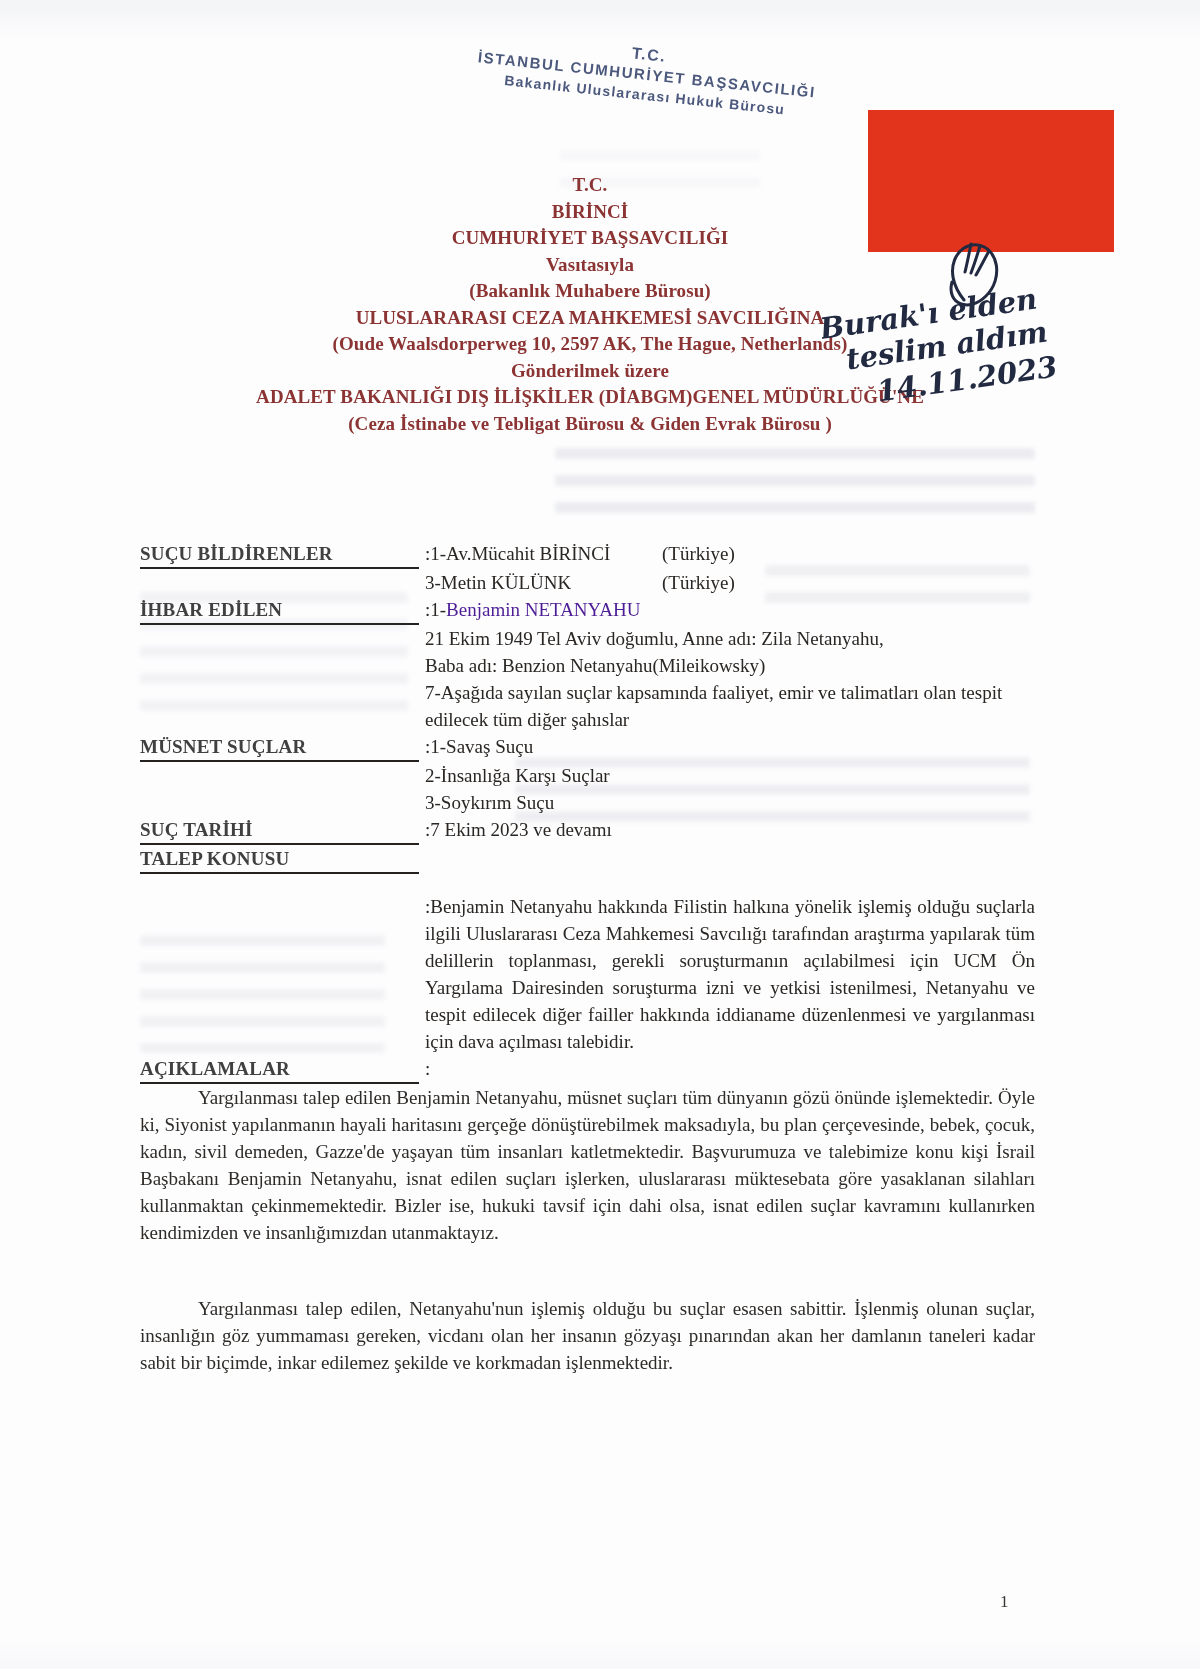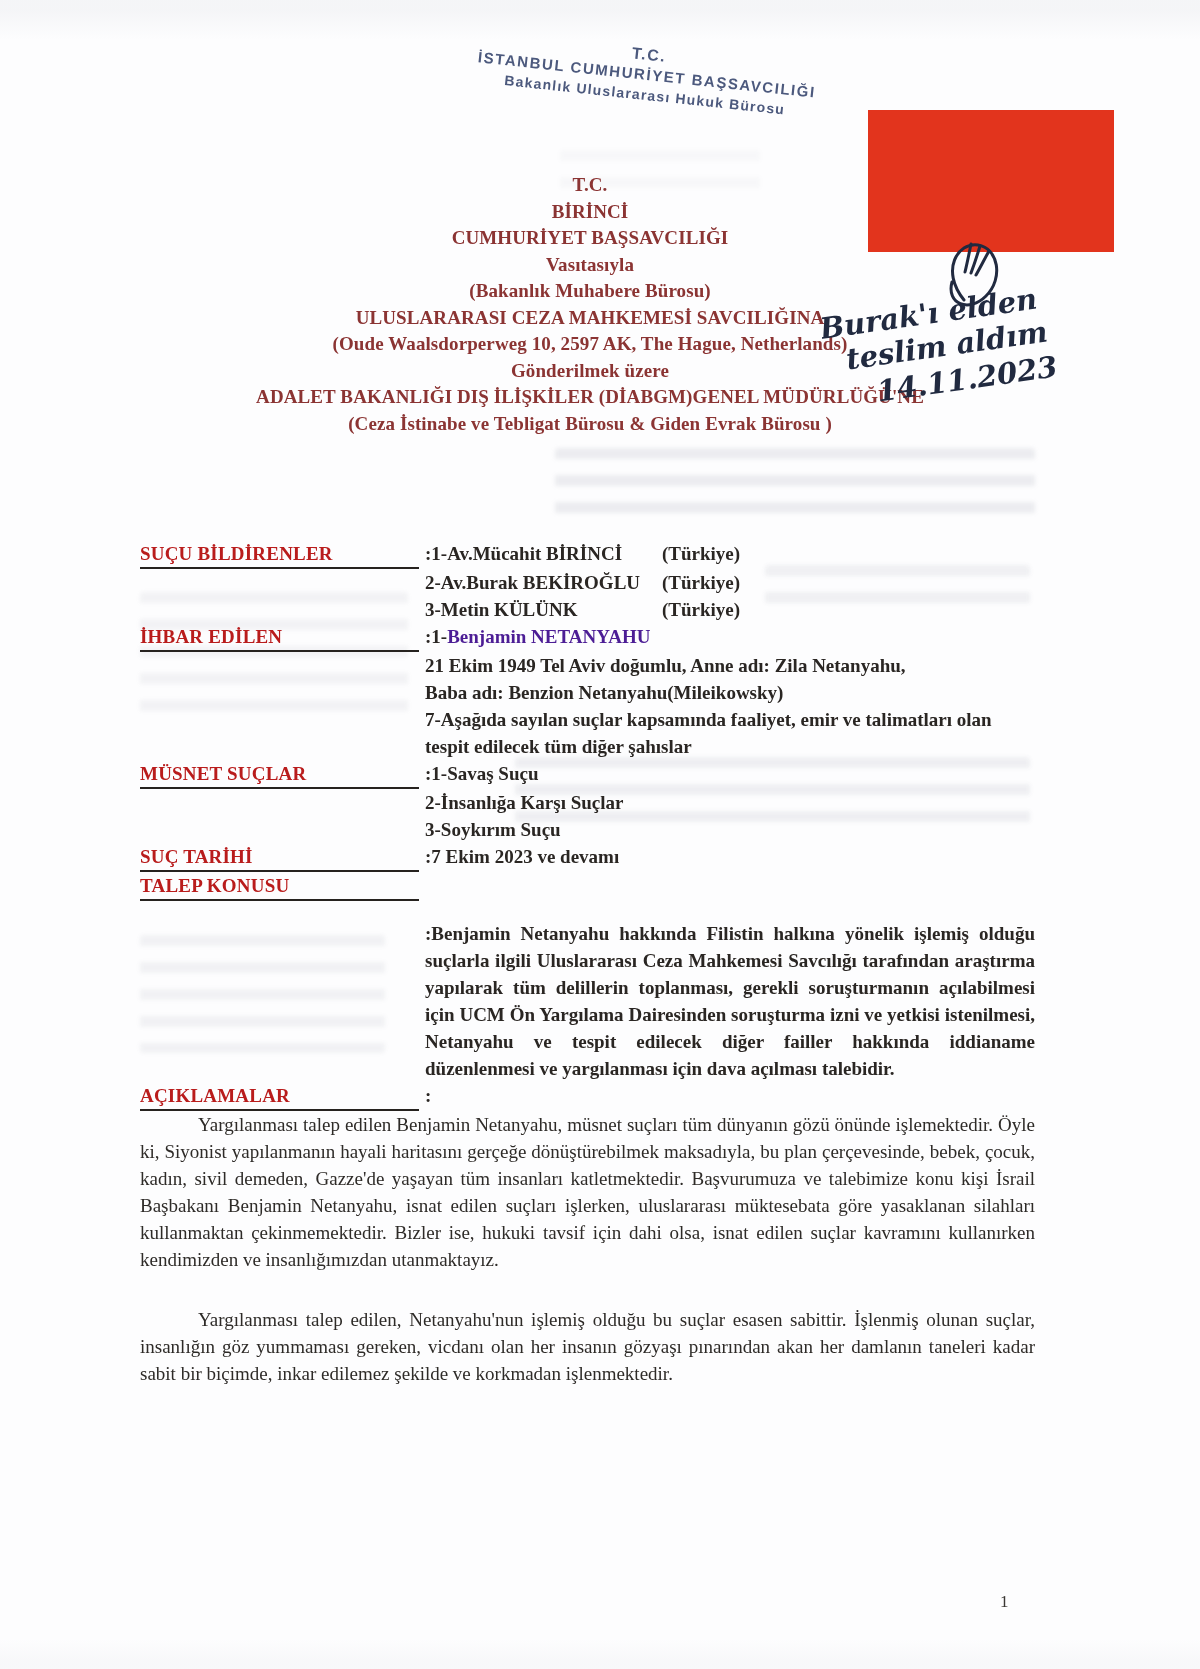--- a/index.html
+++ b/index.html
@@ -42,28 +42,28 @@
     letter-spacing:.1px;
   }
 
   
   .hand{position:absolute;left:822px;top:238px;width:305px;height:172px;}
   .hand svg{width:100%;height:100%;}
 
   
   .bodytext{position:absolute;left:140px;top:540px;width:895px;font-size:19px;line-height:27px;}
   .frow{display:flex;align-items:flex-start;}
-  .flabel{flex:0 0 285px;width:285px;font-weight:bold;color:#b91c1c;letter-spacing:.2px;}
+  .flabel{flex:0 0 285px;width:285px;font-weight:bold;color:#404040;letter-spacing:.2px;}
   .flabel .ul{display:block;width:279px;border-bottom:2px solid #26221f;white-space:nowrap;}
-  .fcontent{flex:1;font-weight:bold;color:#2a2623;}
+  .fcontent{flex:1;font-weight:normal;color:#2a2623;}
   .fcontent.justify{text-align:justify;margin-top:48px;}
   .fname{display:inline-block;width:237px;}
   .red-name{color:#4c1d95;}
   .para{font-weight:normal;text-align:justify;text-indent:58px;color:#2e2b28;font-family:Liberation Serif, serif;}
-  .para.p2{margin-top:33px;}
+  .para.p2{margin-top:49px;}
 
   .pagenum{position:absolute;left:1000px;top:1592px;font-size:17px;color:#3a3733;}
 </style>
 </head>
 <body>
 
 <div class="page">
 
   <div class="ghost" style="left:555px;top:448px;width:480px;height:78px;"></div>
   <div class="ghost" style="left:765px;top:565px;width:265px;height:50px;opacity:.8;"></div>
@@ -110,26 +110,20 @@
   </div>
 
   <div class="bodytext">
 
     <div class="frow">
       <div class="flabel">
           <span class="ul">SUÇU BİLDİRENLER</span>
         </div>
       <div class="fcontent">
         <span class="fname">:1-Av.Mücahit BİRİNCİ</span><span>(Türkiye)</span>
-      </div>
-    </div>
-    <div class="frow">
-      <div class="flabel"></div>
-      <div class="fcontent">
-        <span class="fname">2-Av.Burak BEKİROĞLU</span><span>(Türkiye)</span>
       </div>
     </div>
     <div class="frow">
       <div class="flabel"></div>
       <div class="fcontent">
         <span class="fname">3-Metin KÜLÜNK</span><span>(Türkiye)</span>
       </div>
     </div>
 
     <div class="frow">

